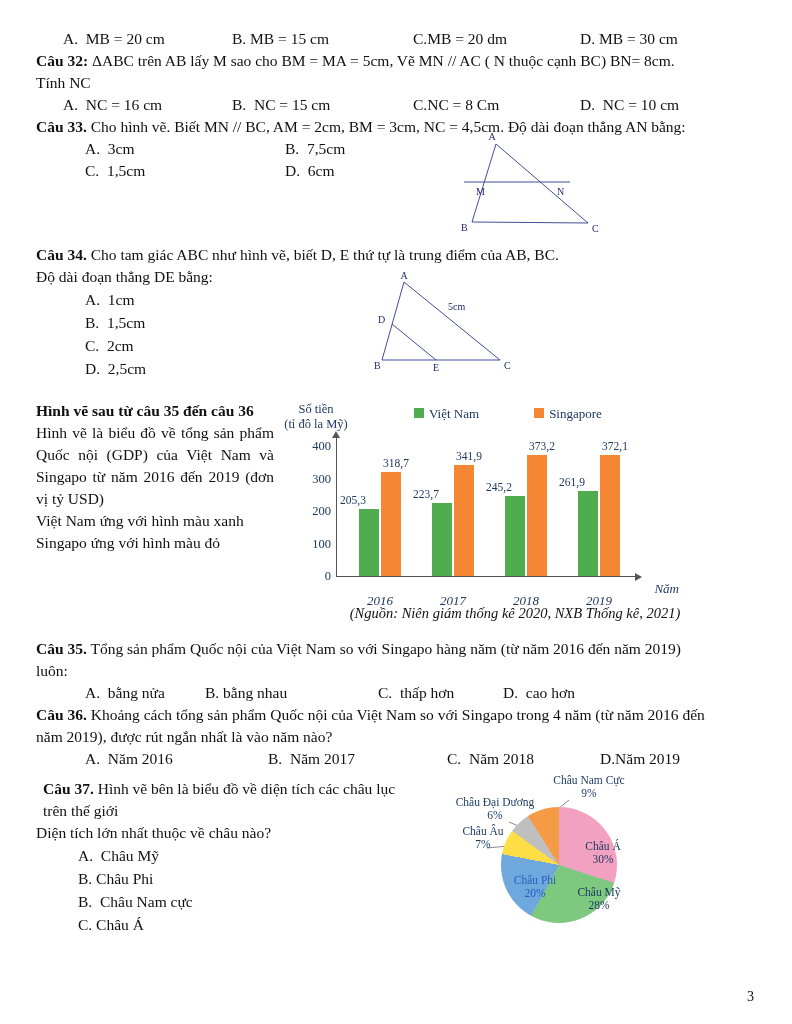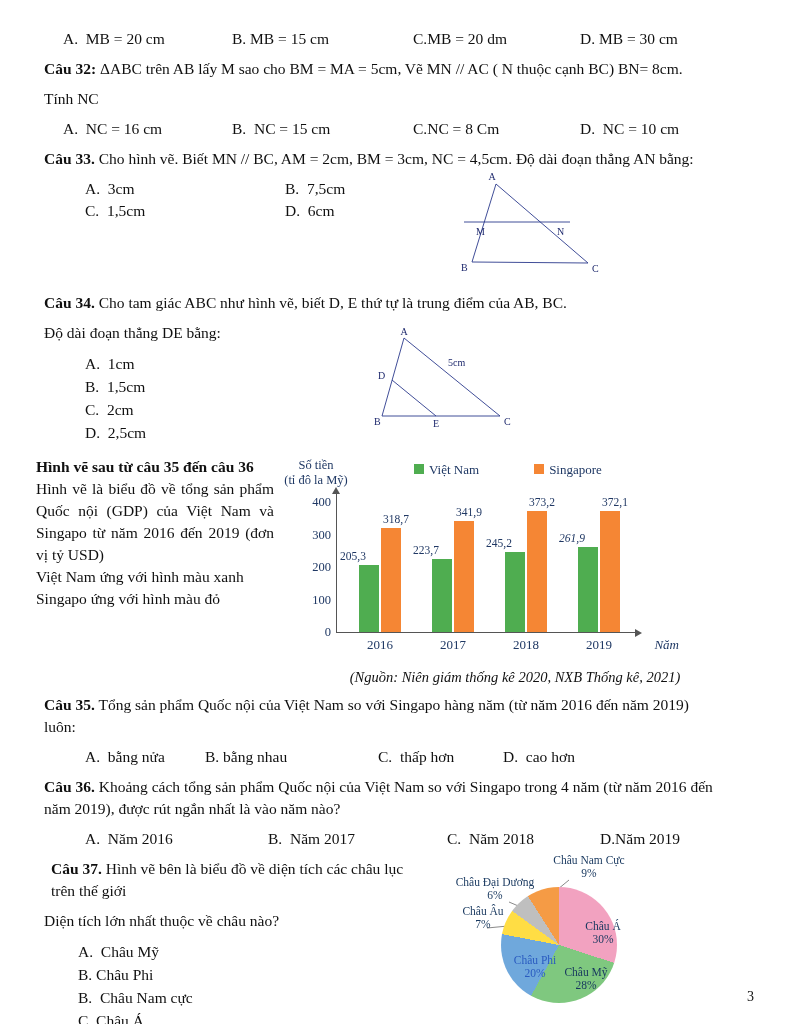--- a/index.html
+++ b/index.html
@@ -1,19 +1,19 @@
 <!DOCTYPE html>
 <html><head>
 <meta charset="utf-8">
 <style>
   html,body{margin:0;padding:0;background:#e8e8e8;}
   .page{width:792px;height:1024px;background:#ffffff;position:relative;margin:0 auto;
         font-family:"Liberation Serif",serif;font-size:15.5px;line-height:22px;color:#101010;overflow:hidden;}
   .content{padding:28px 36px 0;}
-  p{margin:8px;}
+  p{margin:0;}
   .b{font-weight:bold;}
   .qlabel{font-weight:bold;}
   .row{display:flex;}
   .opt{display:inline-block;white-space:pre;}
   .ind1{padding-left:27px;}
   .ind2{padding-left:49px;}
   .w169{width:169px}.w181{width:181px}.w167{width:167px}
   .w200{width:200px}
   .w120{width:120px}.w173{width:173px}.w125{width:125px}
   .w183{width:183px}.w179{width:179px}.w153{width:153px}
@@ -29,21 +29,21 @@
   .gdp-section{display:flex;margin-top:6px;height:232px;}
   .gdp-text{width:238px;text-align:justify;}
   .gdp-text p{margin:0;}
   .gdp-chart{position:relative;flex:1;color:#1f3864;}
   .ylab{position:absolute;left:6px;top:2px;width:72px;text-align:center;font-size:12.5px;line-height:15px;}
   .legend{position:absolute;left:140px;top:6px;display:flex;gap:55px;font-size:13px;line-height:15px;}
   .legend span.sw{display:inline-block;width:10px;height:10px;margin-right:5px;}
   .plot{position:absolute;left:62px;top:36px;width:300px;height:140px;
         border-left:1.4px solid #555;border-bottom:1.4px solid #555;}
   .ytick{position:absolute;left:-36px;width:30px;text-align:right;font-size:12.5px;line-height:15px;}
-  .xcat{position:absolute;top:142px;width:60px;text-align:center;font-size:13px;}
+  .xcat{position:absolute;top:154px;width:60px;text-align:center;font-size:13px;font-style:italic;}
   .bar{position:absolute;bottom:0;}
   .bar-label{position:absolute;width:38px;text-align:center;font-size:11.5px;line-height:13px;color:#203864;}
   .xlabel{position:absolute;right:-42px;top:142px;font-size:13px;font-style:italic;}
   .arrow-up{position:absolute;left:-5.2px;top:-9px;width:0;height:0;border:4px solid transparent;border-bottom:7px solid #555;}
   .arrow-right{position:absolute;right:-9px;bottom:-5.2px;width:0;height:0;border:4px solid transparent;border-left:7px solid #555;}
   .source{position:absolute;left:0;right:0;top:202px;text-align:center;font-style:italic;font-size:14.5px;color:#101010;}
 
   
   .q37-block{position:relative;height:184px;margin-top:8px;}
   .q37-line{padding-left:7px;}
@@ -160,21 +160,21 @@
             <div class="bar-label" style="left: 70px; bottom: 75px;">223,7</div>
             <div class="bar" style="left: 117px; width: 20px; height: 111px; background: rgb(245, 134, 52);"></div>
             <div class="bar-label" style="left: 113px; bottom: 113px;">341,9</div>
             <div class="xcat" style="left: 159px;">2018</div>
             <div class="bar" style="left: 168px; width: 20px; height: 80px; background: rgb(79, 173, 80);"></div>
             <div class="bar-label" style="left: 143px; bottom: 82px;">245,2</div>
             <div class="bar" style="left: 190px; width: 20px; height: 121px; background: rgb(245, 134, 52);"></div>
             <div class="bar-label" style="left: 186px; bottom: 123px;">373,2</div>
             <div class="xcat" style="left: 232px;">2019</div>
             <div class="bar" style="left: 241px; width: 20px; height: 85px; background: rgb(79, 173, 80);"></div>
-            <div class="bar-label" style="left: 216px; bottom: 87px; font-style: italic;">261,9</div>
+            <div class="bar-label" style="left: 216px; bottom: 87px;">261,9</div>
             <div class="bar" style="left: 263px; width: 20px; height: 121px; background: rgb(245, 134, 52);"></div>
             <div class="bar-label" style="left: 259px; bottom: 123px;">372,1</div>
           </div>
         <p class="source">(Nguồn: Niên giám thống kê 2020, NXB Thống kê, 2021)</p>
       </div>
     </div>
 
     <p style="margin-top:6px;"><span class="qlabel">Câu 35.</span> <span>Tổng sản phẩm Quốc nội của Việt Nam so với Singapo hàng năm (từ năm 2016 đến năm 2019)</span><br><span>luôn:</span></p>
     <div class="row ind2">
       <span class="opt w120">A.  bằng nửa</span>
@@ -212,21 +212,21 @@
         </div>
         <div class="plabel" style="left:0;top:22px;width:88px;">
           <span>Châu Đại Dương</span><br><span>6%</span>
         </div>
         <div class="plabel" style="left:2px;top:51px;width:60px;">
           <span>Châu Âu</span><br><span>7%</span>
         </div>
         <div class="plabel" style="left:122px;top:66px;width:60px;">
           <span>Châu Á</span><br><span>30%</span>
         </div>
-        <div class="plabel" style="left:103px;top:112px;width:64px;font-family:Liberation Serif, serif;">
+        <div class="plabel" style="left:116px;top:112px;width:64px;font-family:Liberation Serif, serif;">
           <span>Châu Mỹ</span><br><span>28%</span>
         </div>
         <div class="plabel phi" style="left:54px;top:100px;width:60px;">
           <span>Châu Phi</span><br><span>20%</span>
         </div>
       </div>
     </div>
 
   </div>
 

